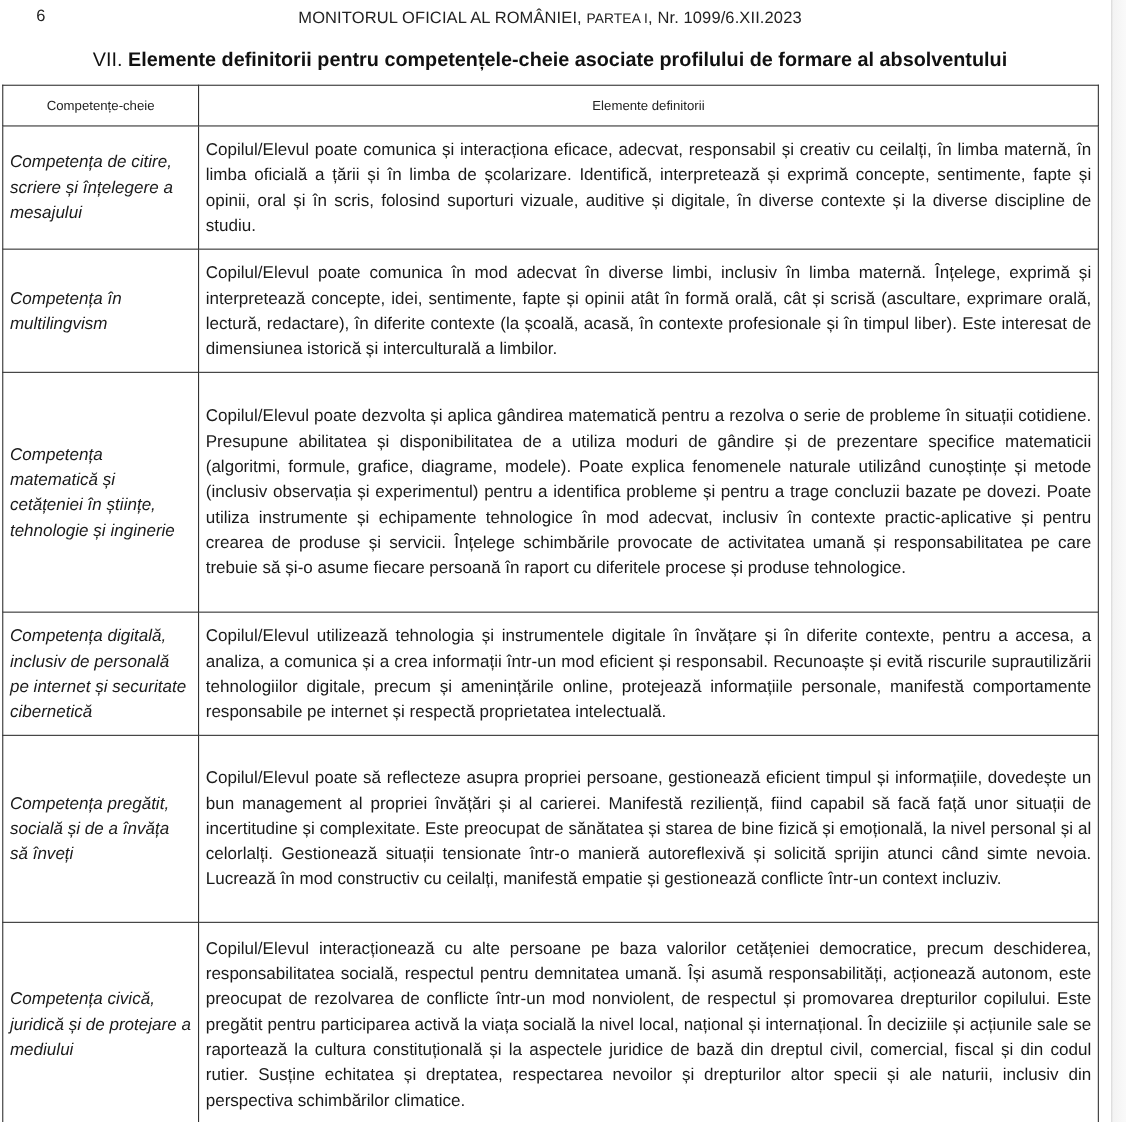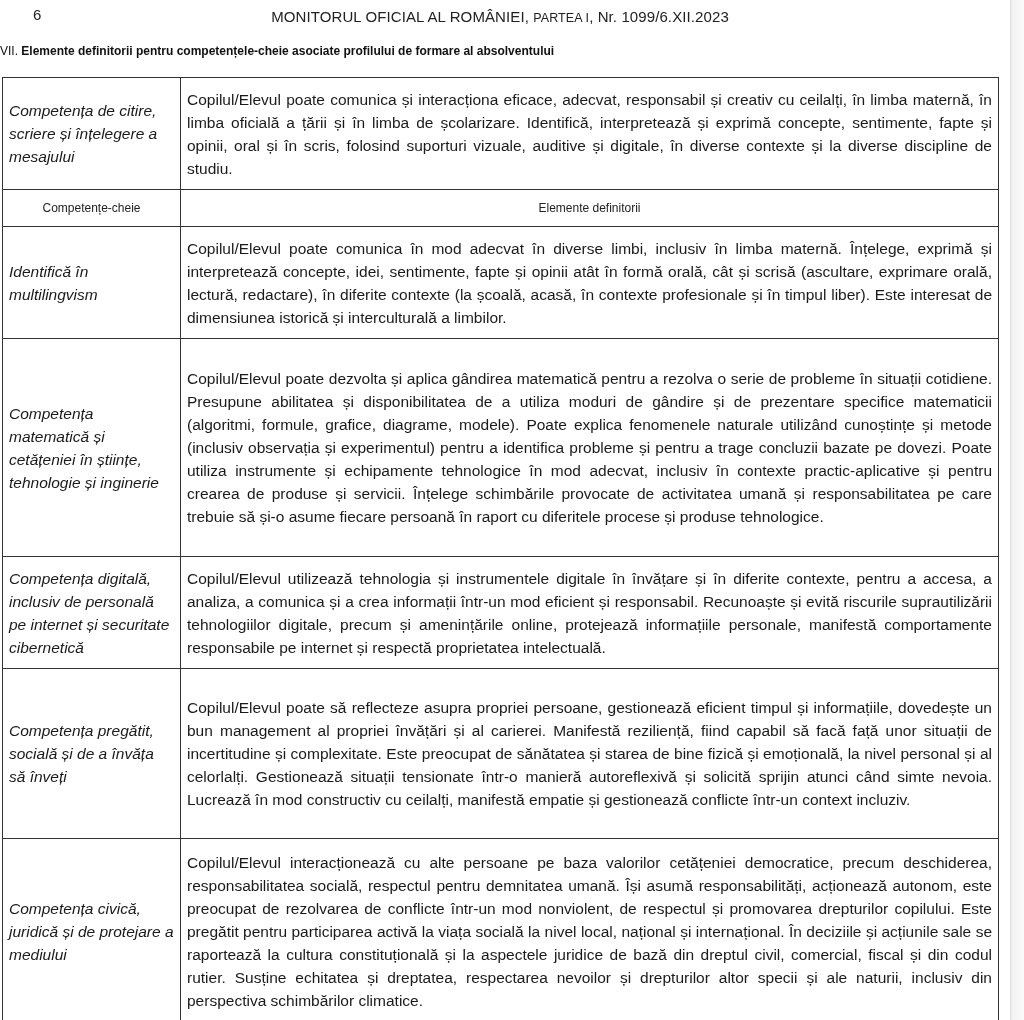--- a/index.html
+++ b/index.html
@@ -19,22 +19,22 @@
   }
   .page-num {
     position: absolute; left: 33px; top: 0; font-size: 15px; color: #222;
   }
   .journal-title {
     position: absolute; left: 0; width: 1000px; top: 2px; text-align: center;
     font-size: 15px; letter-spacing: 0.1px; color: #222;
   }
   .journal-title .small { font-size: 12.5px; }
   .section-title {
-    position: absolute; top: 44px; left: 0; width: 1000px; text-align: left;
-    font-size: 12px; color: #111;
+    position: absolute; top: 44px; left: 0; width: 1000px; text-align: center;
+    font-size: 18px; color: #111;
   }
   .section-title b { font-weight: bold; }
   table.comp {
     position: absolute; left: 2px; top: 77px; width: 997px;
     border-collapse: collapse;
     table-layout: fixed;
   }
   table.comp td, table.comp th {
     border: 1.5px solid #333;
     vertical-align: middle;
@@ -67,30 +67,30 @@
 <div class="section-title">
   <span>VII. </span><b>Elemente definitorii pentru competențele-cheie asociate profilului de formare al absolventului</b>
 </div>
 
 <table class="comp">
   <colgroup>
       <col class="col1">
       <col>
     </colgroup>
   <tbody>
-      <tr style="height:112px">
-    <td class="name">Competența de citire, scriere și înțelegere a mesajului</td>
-    <td class="desc">Copilul/Elevul poate comunica și interacționa eficace, adecvat, responsabil și creativ cu ceilalți, în limba maternă, în limba oficială a țării și în limba de școlarizare. Identifică, interpretează și exprimă concepte, sentimente, fapte și opinii, oral și în scris, folosind suporturi vizuale, auditive și digitale, în diverse contexte și la diverse discipline de studiu.</td>
-  </tr>
-  <tr>
+      <tr>
     <th>Competențe-cheie</th>
     <th>Elemente definitorii</th>
   </tr>
   <tr style="height:112px">
-    <td class="name" style="padding-right:40px">Identifică în multilingvism</td>
+    <td class="name">Competența de citire, scriere și înțelegere a mesajului</td>
+    <td class="desc">Copilul/Elevul poate comunica și interacționa eficace, adecvat, responsabil și creativ cu ceilalți, în limba maternă, în limba oficială a țării și în limba de școlarizare. Identifică, interpretează și exprimă concepte, sentimente, fapte și opinii, oral și în scris, folosind suporturi vizuale, auditive și digitale, în diverse contexte și la diverse discipline de studiu.</td>
+  </tr>
+  <tr style="height:112px">
+    <td class="name" style="padding-right:40px">Competența în multilingvism</td>
     <td class="desc">Copilul/Elevul poate comunica în mod adecvat în diverse limbi, inclusiv în limba maternă. Înțelege, exprimă și interpretează concepte, idei, sentimente, fapte și opinii atât în formă orală, cât și scrisă (ascultare, exprimare orală, lectură, redactare), în diferite contexte (la școală, acasă, în contexte profesionale și în timpul liber). Este interesat de dimensiunea istorică și interculturală a limbilor.</td>
   </tr>
   <tr style="height:218px">
     <td class="name">Competența matematică și cetățeniei în științe, tehnologie și inginerie</td>
     <td class="desc">Copilul/Elevul poate dezvolta și aplica gândirea matematică pentru a rezolva o serie de probleme în situații cotidiene. Presupune abilitatea și disponibilitatea de a utiliza moduri de gândire și de prezentare specifice matematicii (algoritmi, formule, grafice, diagrame, modele). Poate explica fenomenele naturale utilizând cunoștințe și metode (inclusiv observația și experimentul) pentru a identifica probleme și pentru a trage concluzii bazate pe dovezi. Poate utiliza instrumente și echipamente tehnologice în mod adecvat, inclusiv în contexte practic-aplicative și pentru crearea de produse și servicii. Înțelege schimbările provocate de activitatea umană și responsabilitatea pe care trebuie să și-o asume fiecare persoană în raport cu diferitele procese și produse tehnologice.</td>
   </tr>
   <tr style="height:112px">
     <td class="name">Competența digitală, inclusiv de personală pe internet și securitate cibernetică</td>
     <td class="desc">Copilul/Elevul utilizează tehnologia și instrumentele digitale în învățare și în diferite contexte, pentru a accesa, a analiza, a comunica și a crea informații într-un mod eficient și responsabil. Recunoaște și evită riscurile suprautilizării tehnologiilor digitale, precum și amenințările online, protejează informațiile personale, manifestă comportamente responsabile pe internet și respectă proprietatea intelectuală.</td>
   </tr>

